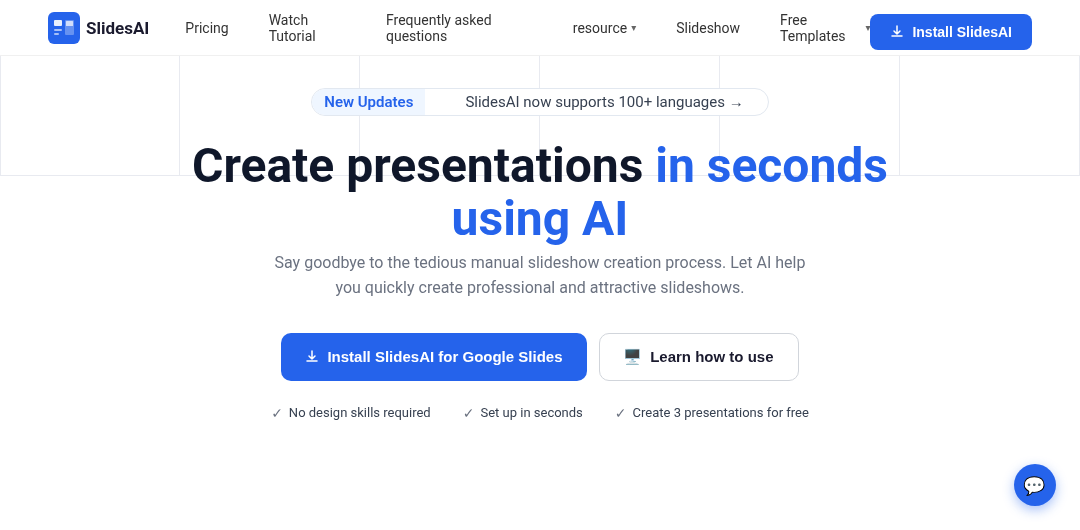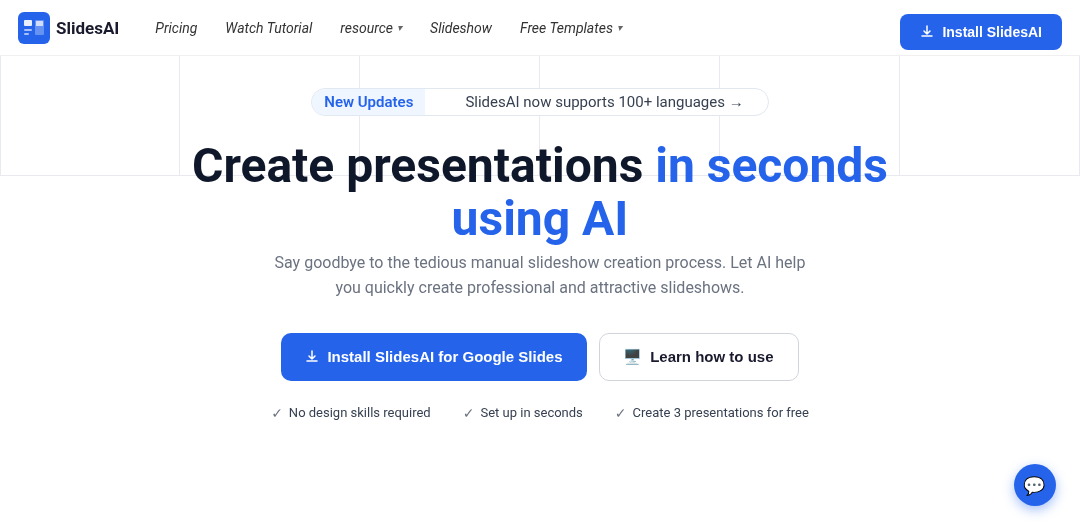--- a/index.html
+++ b/index.html
@@ -9,21 +9,21 @@
       width: 1080px;
       height: 530px;
       overflow: hidden;
       position: relative;
     }
 
     
     nav {
       display: flex;
       align-items: center;
-      padding: 0 18px;
+      padding: 0 48px;
       height: 56px;
       border-bottom: 1px solid #f0f0f0;
       position: relative;
       z-index: 10;
       background: #fff;
     }
     .logo {
       display: flex;
       align-items: center;
       gap: 6px;
@@ -35,23 +35,22 @@
       height: 32px;
     }
     .logo-text {
       font-size: 17px;
       font-weight: 700;
       color: #1a1a2e;
     }
     .nav-links {
       display: flex;
       align-items: center;
-      gap: 28px;
+      gap: 40px;
       flex: 1;
-      font-style: italic;
     }
     .nav-link {
       font-size: 14px;
       color: #333;
       text-decoration: none;
       cursor: pointer;
       display: flex;
       align-items: center;
       gap: 4px;
     }
@@ -237,20 +236,23 @@
       <rect x="18" y="9" width="7" height="5" rx="0.5" fill="white" opacity="0.7"></rect>
     </svg>
     <span class="logo-text">SlidesAI</span>
   </a>
   <div class="nav-links">
     <a class="nav-link" href="#">
       <span>Pricing</span>
     </a>
     <a class="nav-link" href="#">
       <span>Watch Tutorial</span>
+    </a>
+    <a class="nav-link" href="#">
+      <span>Frequently asked questions</span>
     </a>
     <a class="nav-link" href="#">
       <span>resource</span>
       <span class="nav-caret">▾</span>
     </a>
     <a class="nav-link" href="#">
       <span>Slideshow</span>
     </a>
     <a class="nav-link" href="#">
       <span>Free Templates</span>

